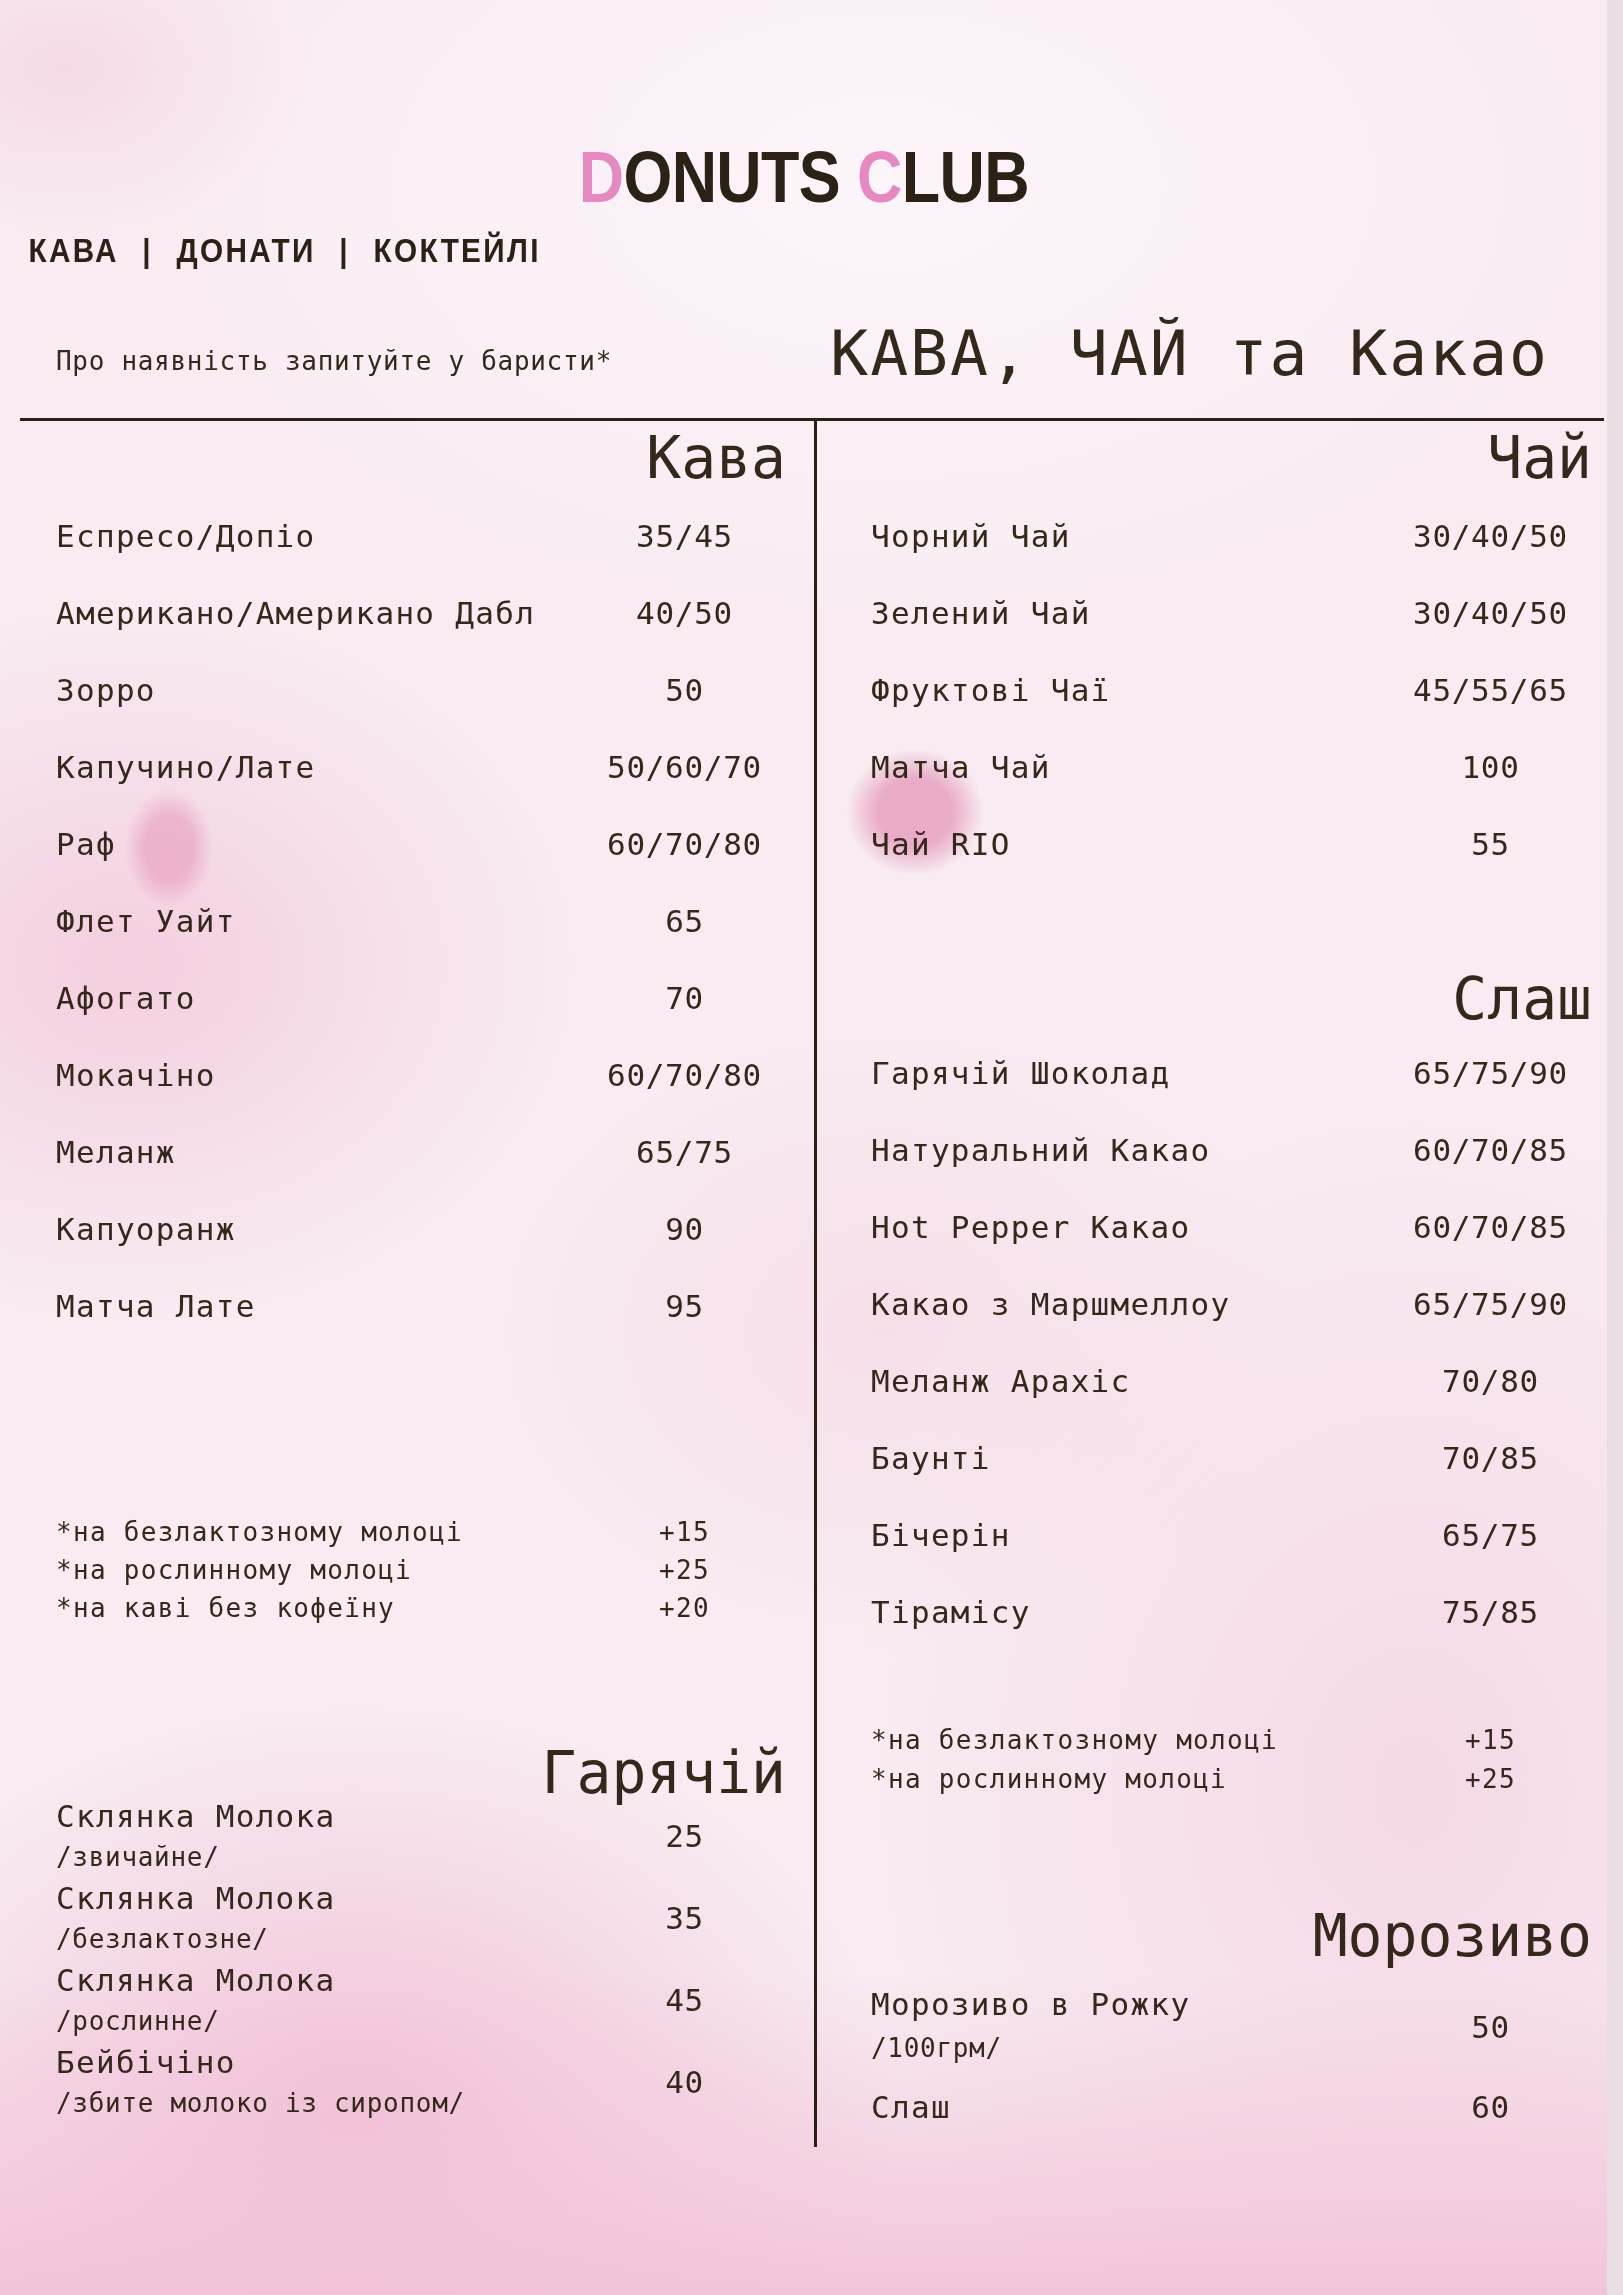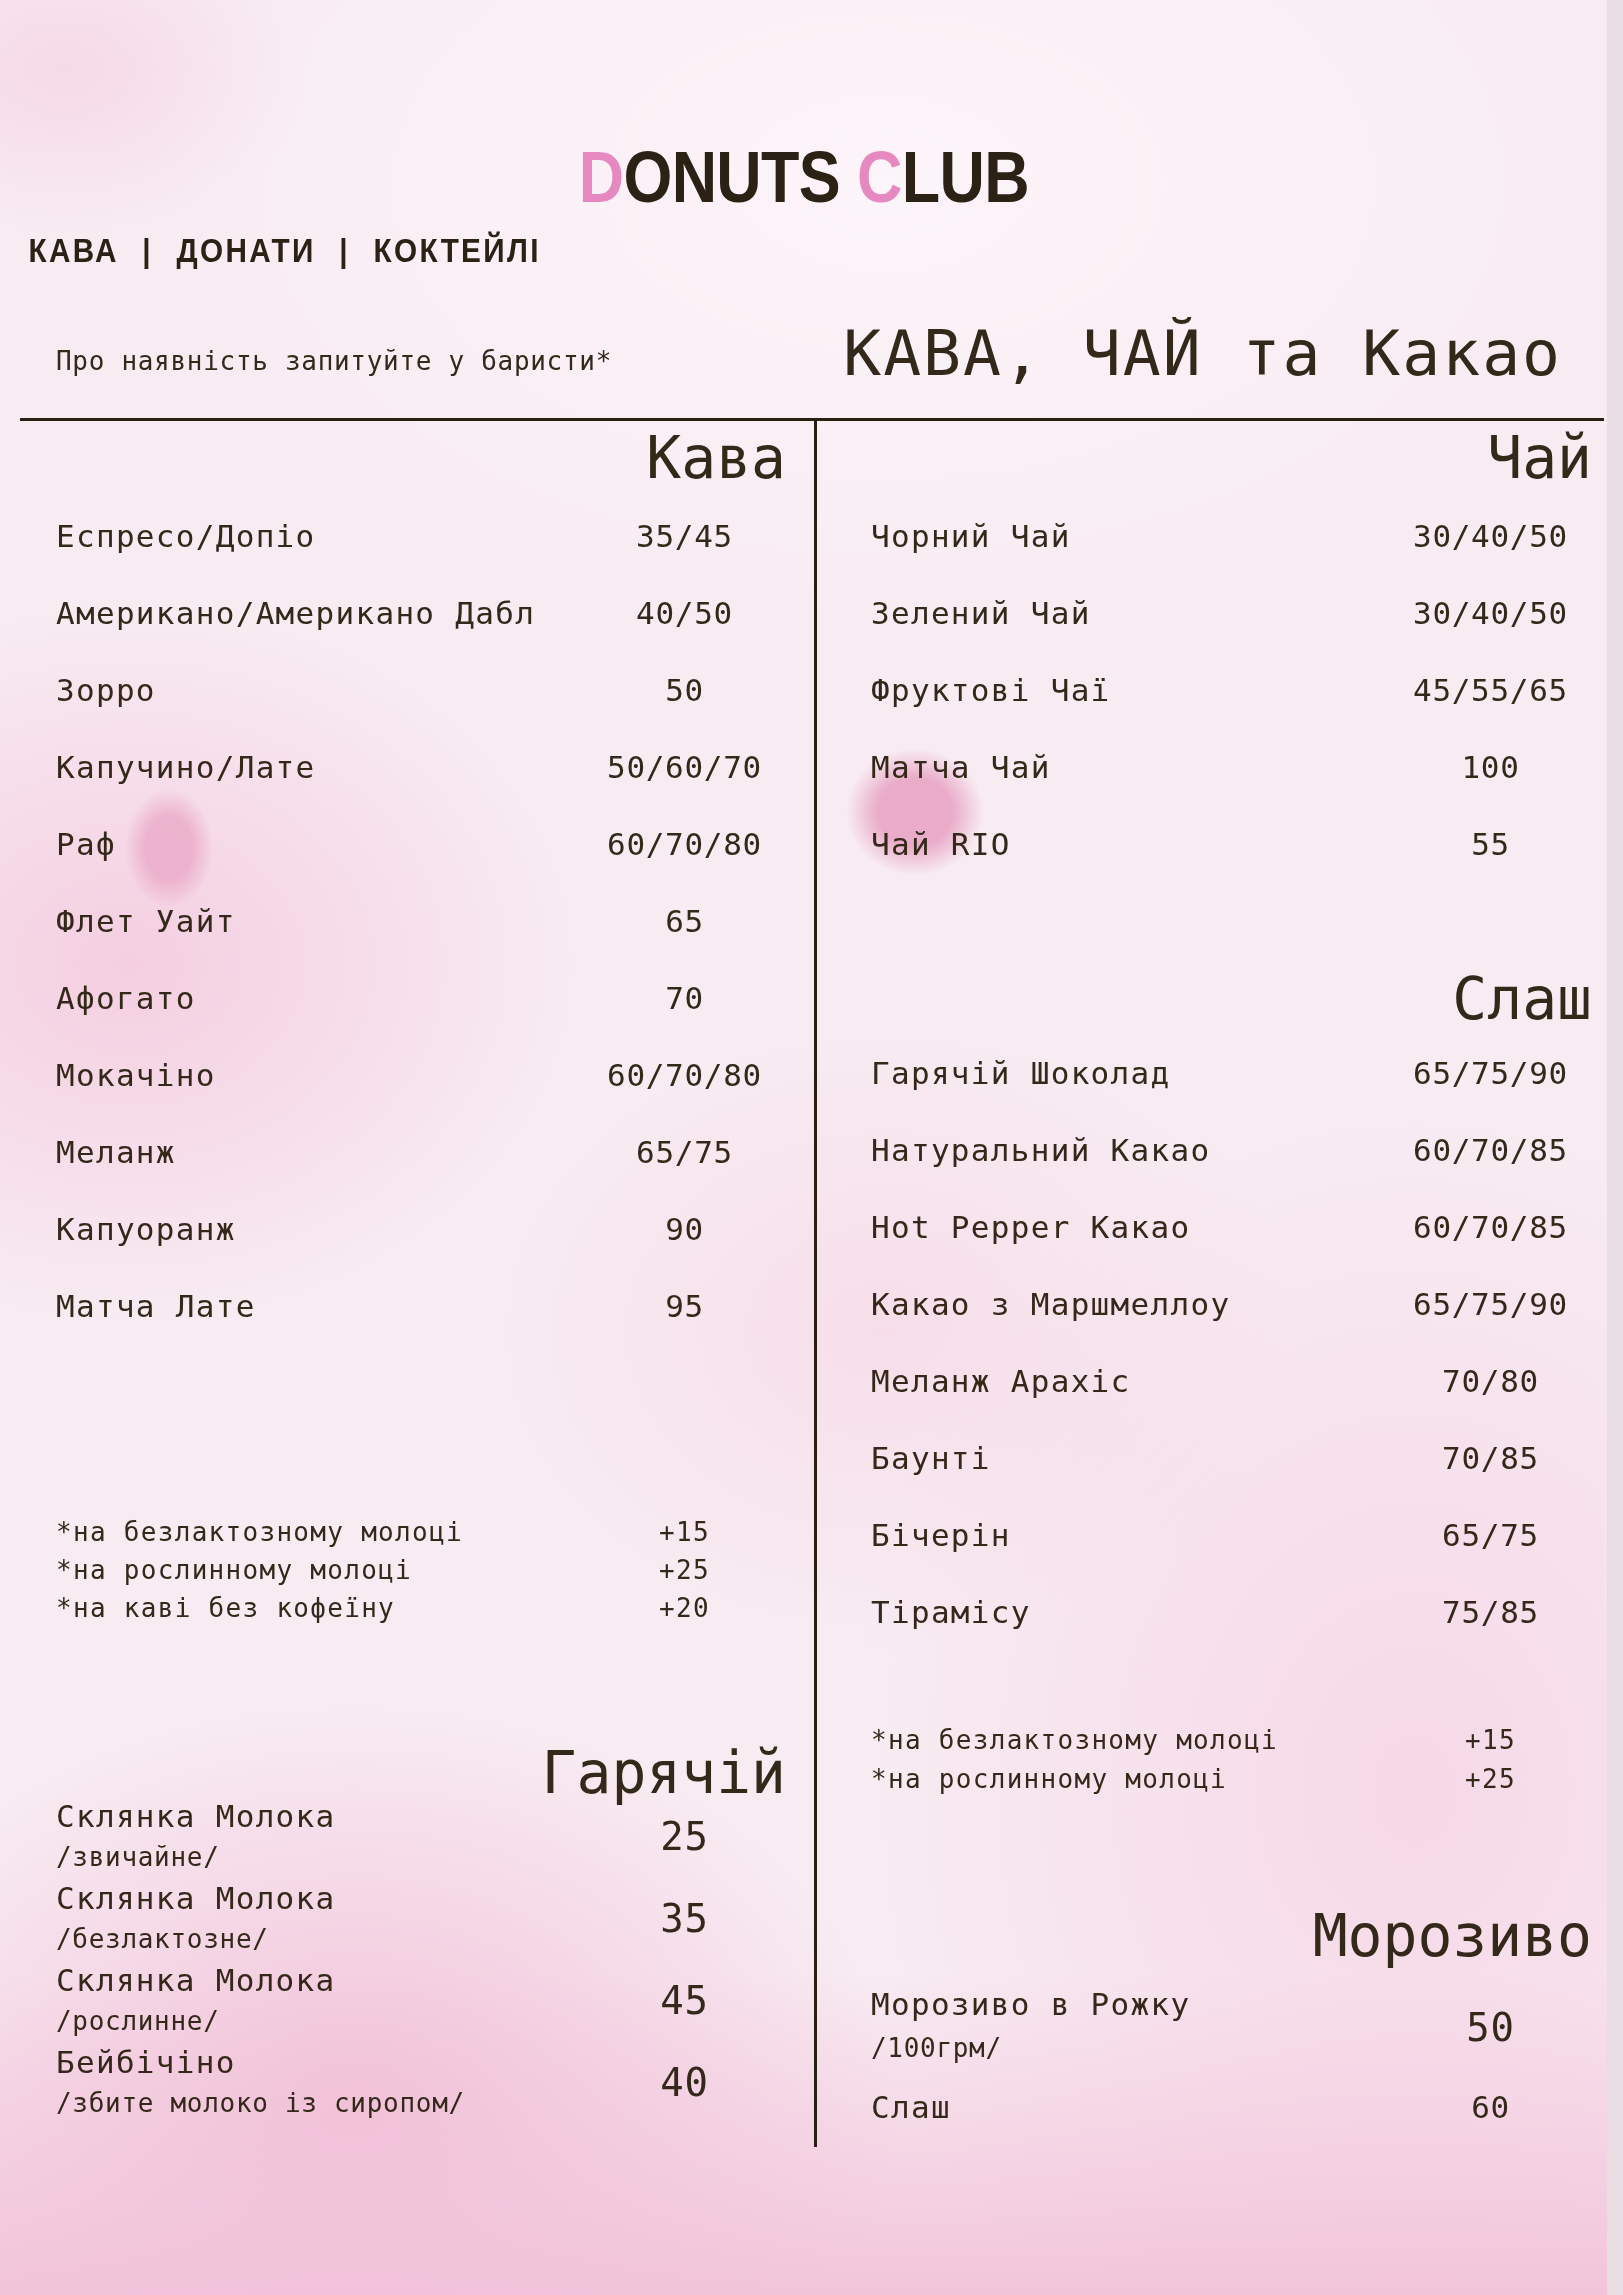--- a/index.html
+++ b/index.html
@@ -36,21 +36,21 @@
     text-align:left;line-height:34px;
     font-family:"Liberation Sans", sans-serif;
     font-weight:bold;font-size:33px;color:#2b2115;white-space:nowrap;
   }
   .tagline-inner{display:inline-block;transform:scaleX(.9);transform-origin:center;letter-spacing:2.6px;word-spacing:14.4px;}
   .availability{
     position:absolute;top:348px;left:56px;
     font-size:26px;line-height:26px;letter-spacing:0.7px;white-space:nowrap;
   }
   .page-title{
-    position:absolute;top:322px;right:45px;margin:0;
+    position:absolute;top:322px;right:58px;margin:0;
     font-size:63px;line-height:63px;letter-spacing:2px;
     font-weight:normal;white-space:nowrap;
   }
   
   .hrule{position:absolute;top:418px;left:19.6px;width:1584px;height:3.3px;background:#292014;}
   .vrule{position:absolute;top:421px;left:814px;width:2.6px;height:1726px;background:#292014;}
   
   .sec{position:absolute;}
   .sec.left{left:56px;width:730px;}
   .sec.right{left:871px;width:721px;}
@@ -62,21 +62,21 @@
   .row .name{flex:1;font-size:31px;letter-spacing:1.3px;white-space:nowrap;}
   .row .price{width:203px;text-align:center;font-size:31px;letter-spacing:0.7px;white-space:nowrap;}
   .row.single{height:72px;}
   .notes .row{height:38px;}
   .notes.wide .row{height:39px;}
   .notes .name,.notes .price{font-size:26px;letter-spacing:1.3px;}
   .row2{display:flex;align-items:center;}
   .row2 .namewrap{flex:1;display:flex;flex-direction:column;}
   .row2 .name{font-size:31px;line-height:42px;letter-spacing:1.3px;white-space:nowrap;}
   .row2 .sub{font-size:26px;line-height:41px;letter-spacing:0.7px;white-space:nowrap;}
-  .row2 .price{width:203px;text-align:center;font-size:39px;letter-spacing:0.7px;}
+  .row2 .price{width:203px;text-align:center;font-size:31px;letter-spacing:0.7px;}
   .row2.tall .sub{line-height:46px;}
   #sec-coffee-h{top:416px;}  #sec-coffee{top:497px;}  #sec-coffee-notes{top:1513px;}
   #sec-milk-h{top:1731px;}   #sec-milk{top:1795px;}   #sec-milk .row2{height:82px;}
   #sec-tea-h{top:416px;}     #sec-tea{top:497px;}
   #sec-cocoa-h{top:957px;}  #sec-cocoa{top:1034px;}  #sec-cocoa-notes{top:1720px;}
   #sec-ice-h{top:1894px;}    #sec-ice{top:1983px;}
   #sec-ice .row2{height:88px;}
   #ice-slash-row{position:absolute;top:2071px;left:871px;width:721px;}
 </style>
 </head>

